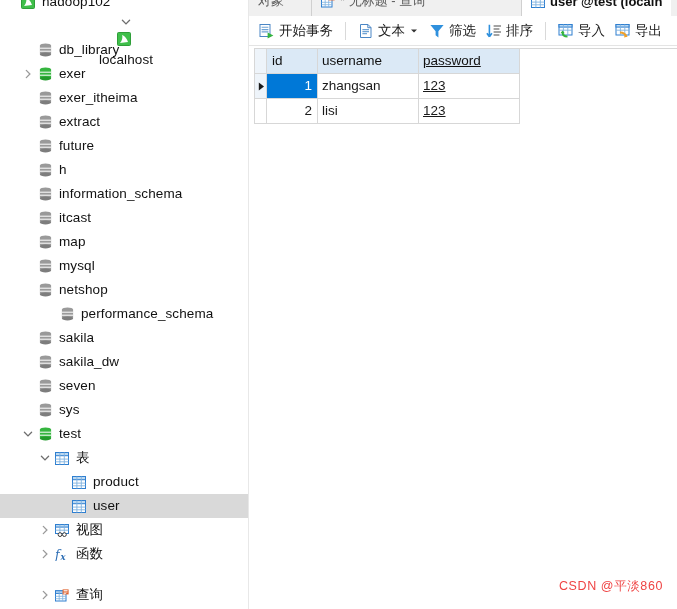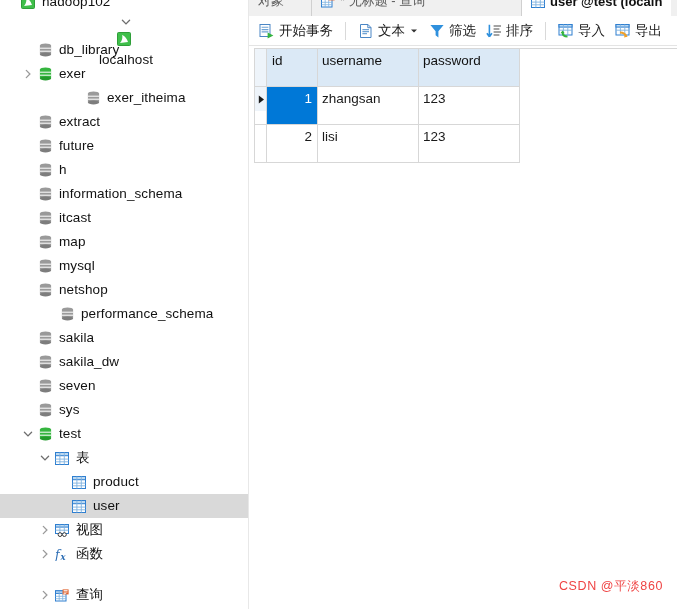--- a/index.html
+++ b/index.html
@@ -170,31 +170,31 @@
     width: 511px;
     border-left: 1px solid #d7d7d7;
     border-top: 1px solid #d7d7d7;
     box-sizing: border-box;
   }
   .grid-row { display: flex; }
   .gcell {
     box-sizing: border-box;
     border-right: 1px solid #d7d7d7;
     border-bottom: 1px solid #d7d7d7;
-    height: 38px;
+    height: 25px;
     line-height: 24px;
     font-size: 13.5px;
     padding: 0 4px;
     overflow: hidden;
     white-space: nowrap;
   }
   .col-ind  { flex: 0 0 12px; padding: 0; position: relative; }
   .col-id   { flex: 0 0 51px; text-align: right; padding-right: 5px; }
   .col-user { flex: 0 0 101px; }
-  .col-pwd  { flex: 0 0 101px; }
+  .col-pwd  { flex: 0 0 101px; text-decoration: underline; }
 
   .hdr .gcell { background: #dbe9f6; color: #111; }
   .hdr .col-ind { background: #eef4fa; }
   .hdr .col-id { text-align: left; padding-left: 5px; }
 
   .cell-selected {
     background: #0078d7;
     color: #ffffff;
   }
   .rowmark {
@@ -273,21 +273,21 @@
             <svg width="13" height="14" viewBox="0 0 13 14">
               <ellipse cx="6.5" cy="2.4" rx="5.6" ry="2" fill="#35b53f"></ellipse>
               <rect x="0.9" y="2.4" width="11.2" height="9" fill="#35b53f"></rect>
               <ellipse cx="6.5" cy="11.4" rx="5.6" ry="2" fill="#239b2c"></ellipse>
               <path d="M0.9 5.2 H12.1" stroke="#ffffff" stroke-width="1"></path>
               <path d="M0.9 8.2 H12.1" stroke="#ffffff" stroke-width="1"></path>
             </svg>
           </span>
           <span class="node-label">exer</span>
         </div>
-        <div class="tree-row" style="padding-left: 20px; margin-left: 48px;">
+        <div class="tree-row" style="padding-left: 20px;">
           <span class="twisty"></span>
           <span class="node-icon">
             <svg width="13" height="14" viewBox="0 0 13 14">
               <ellipse cx="6.5" cy="2.4" rx="5.6" ry="2" fill="#9a9a9a"></ellipse>
               <rect x="0.9" y="2.4" width="11.2" height="9" fill="#9a9a9a"></rect>
               <ellipse cx="6.5" cy="11.4" rx="5.6" ry="2" fill="#7d7d7d"></ellipse>
               <path d="M0.9 5.2 H12.1" stroke="#ffffff" stroke-width="1"></path>
               <path d="M0.9 8.2 H12.1" stroke="#ffffff" stroke-width="1"></path>
             </svg>
           </span>

